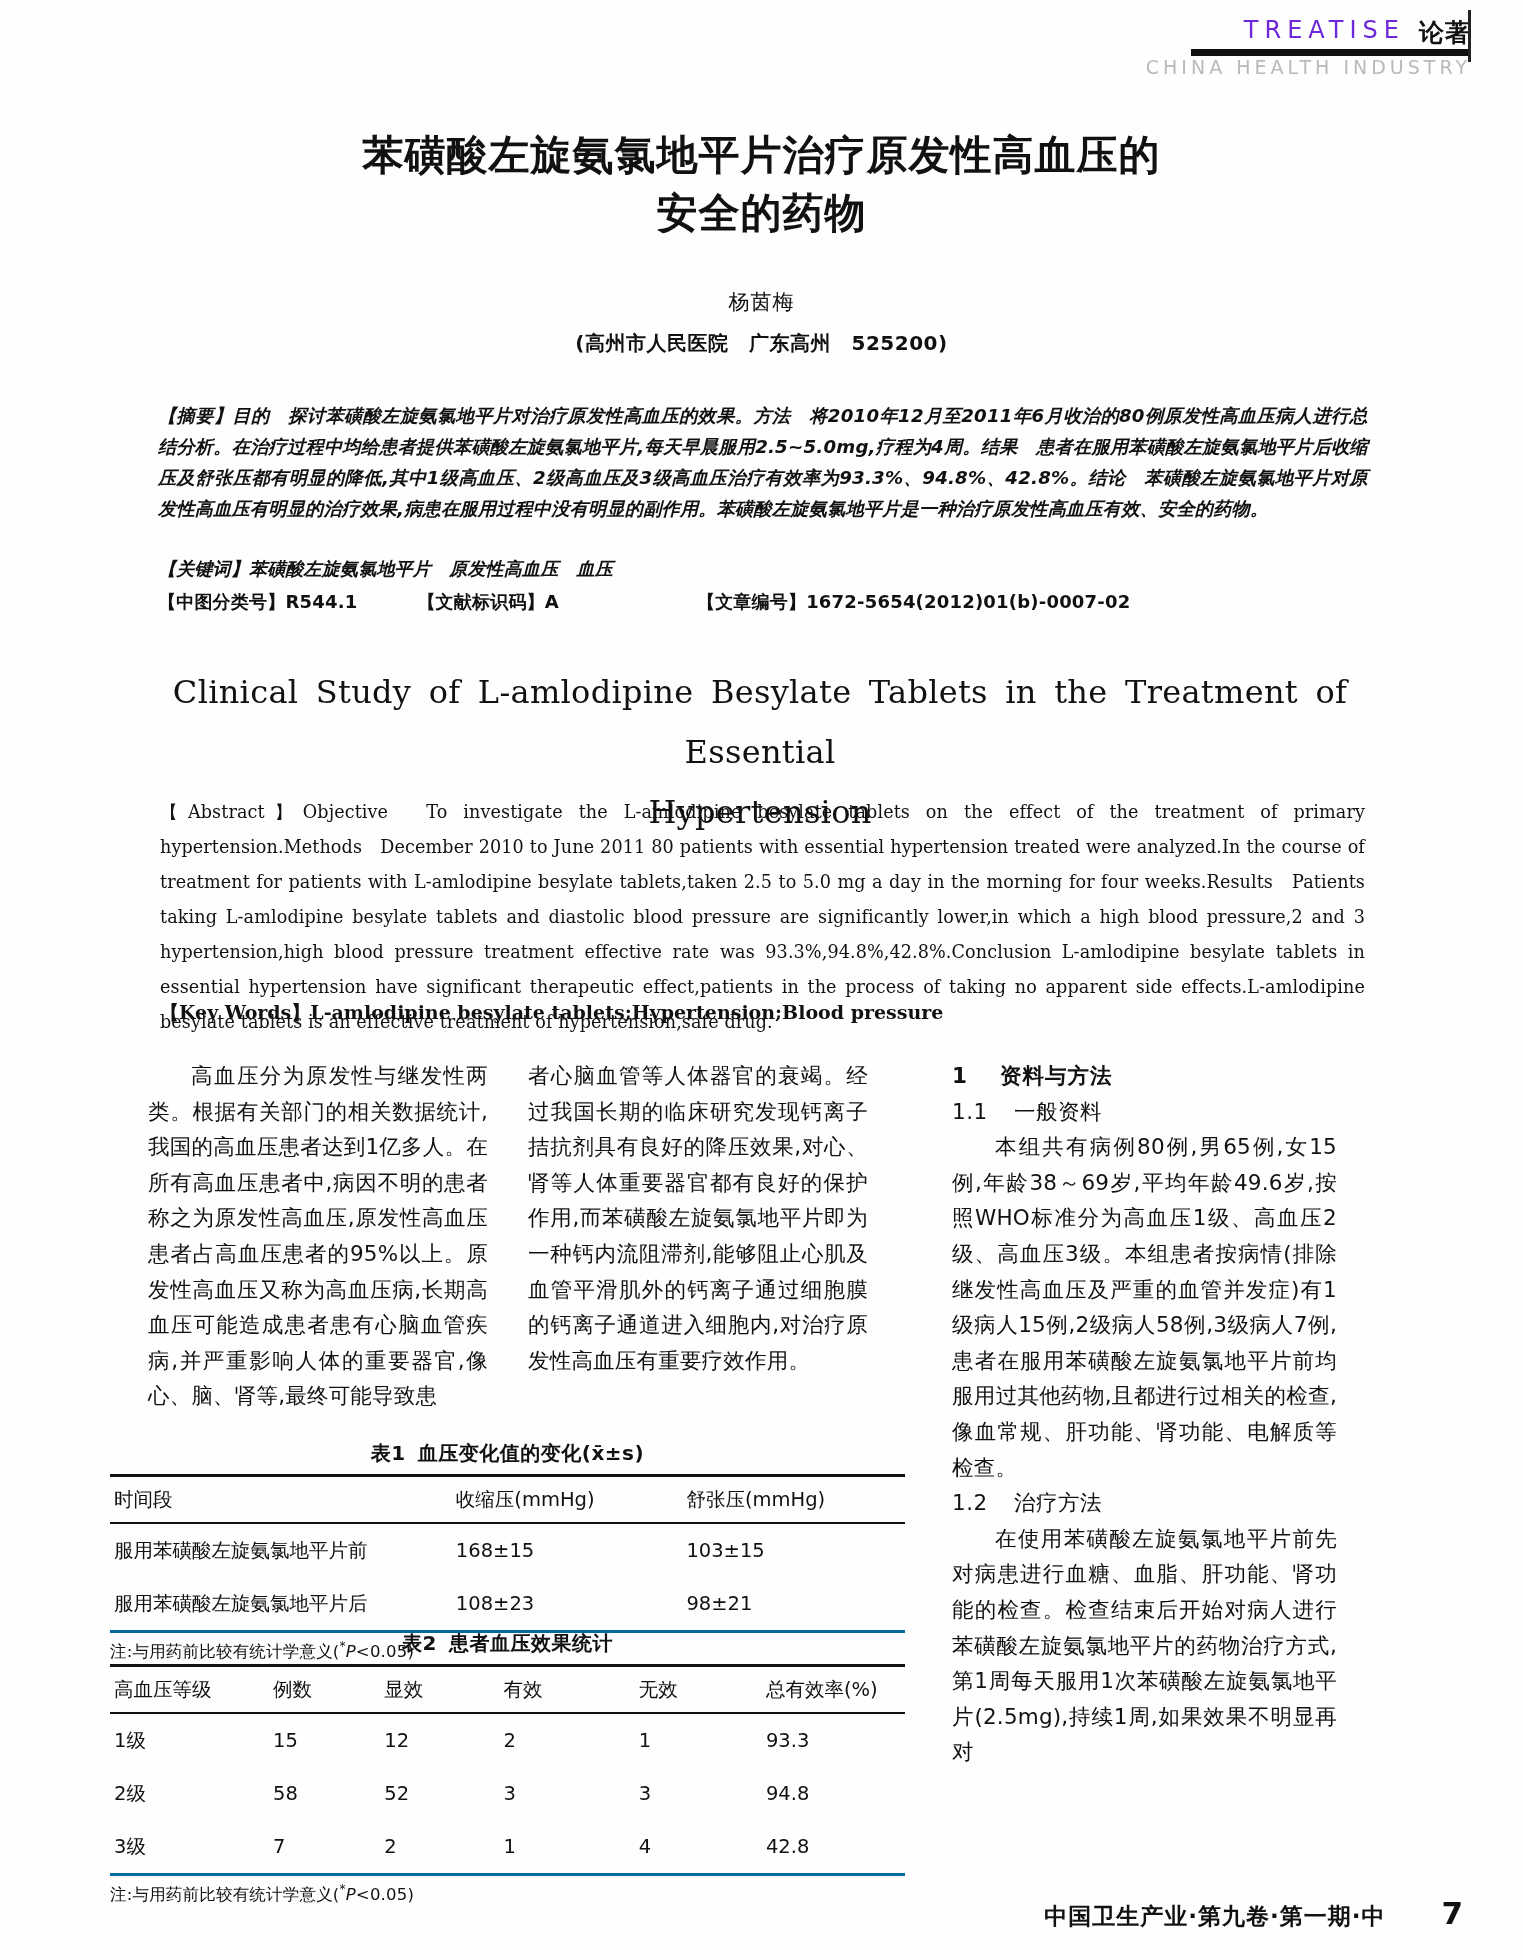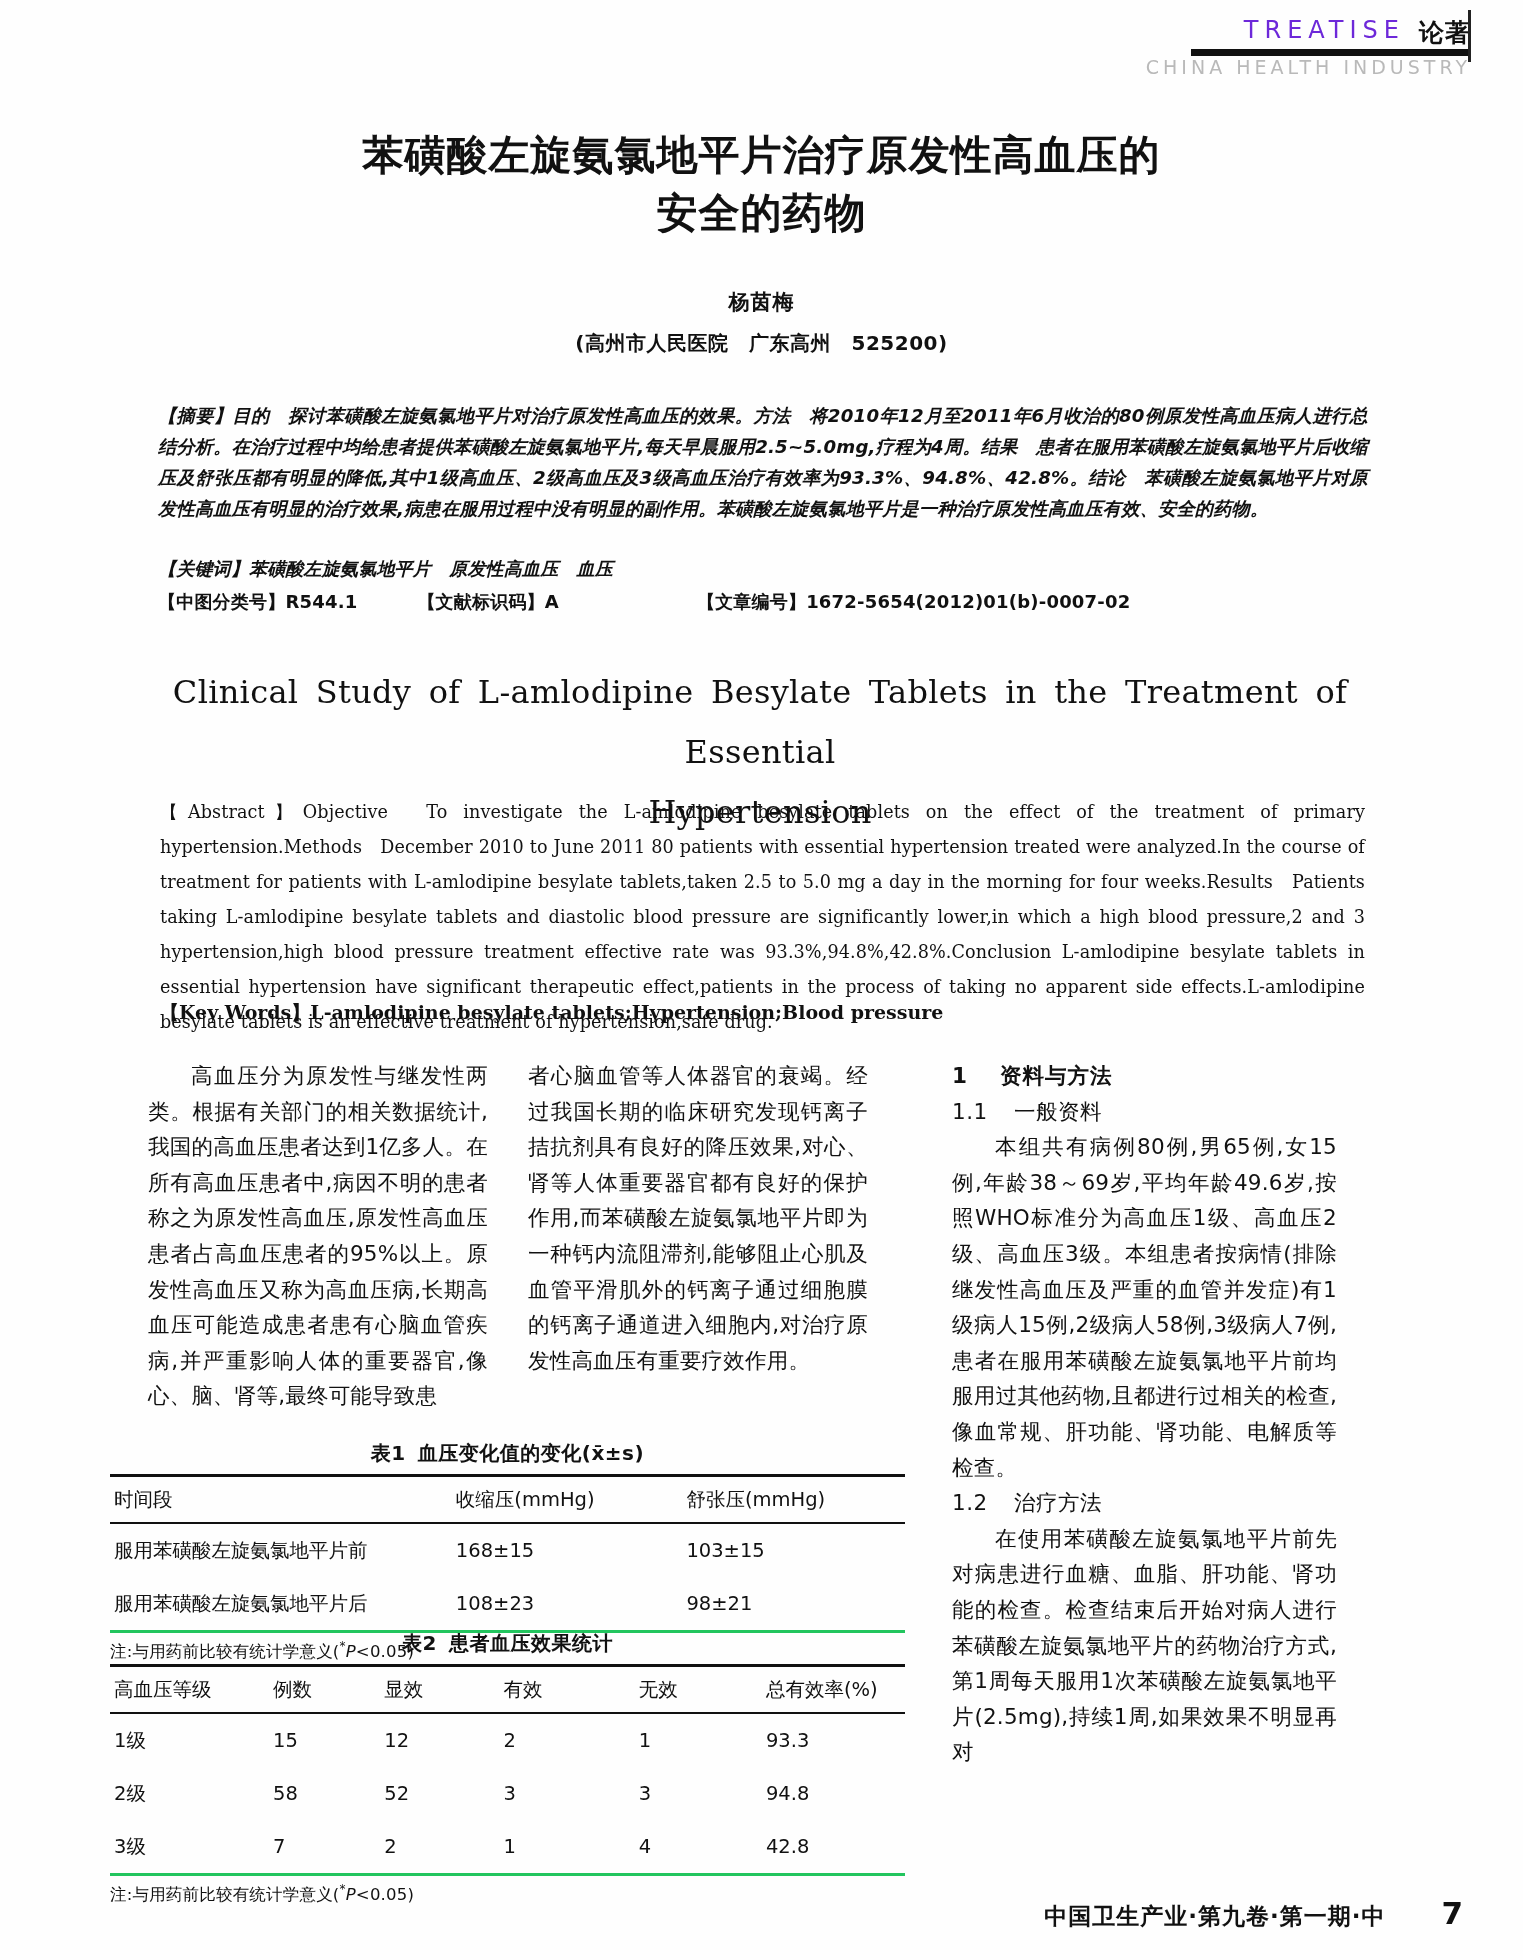--- a/index.html
+++ b/index.html
@@ -84,21 +84,21 @@
     line-height: 1.42;
     letter-spacing: 1px;
     font-family: "DejaVu Sans", sans-serif;
   }
   .author {
     position: absolute;
     top: 288px;
     left: 0; right: 0;
     text-align: center;
     font-size: 21px;
-    font-weight: bold;
+    font-weight: normal;
     letter-spacing: 1px;
   }
   .affil {
     position: absolute;
     top: 330px;
     left: 0; right: 0;
     text-align: center;
     font-size: 20px;
     font-weight: bold;
     letter-spacing: 0.5px;
@@ -219,21 +219,21 @@
     padding: 9px 4px 9px 4px;
     text-align: left;
     border-top: 3px solid #111;
     border-bottom: 2px solid #111;
   }
   table.data tbody td {
     padding: 13px 4px 13px 4px;
     text-align: left;
     border: none;
   }
-  table.data tbody tr:last-child td { border-bottom: 3px solid #22c55e; }
+  table.data tbody tr:last-child td { border-bottom: 3px solid #0369a1; }
   .tbl-note {
     font-size: 16.5px;
     margin-top: 6px;
     letter-spacing: 0.2px;
   }
   .tbl-note .star { vertical-align: super; font-size: 12px; }
   .tbl-note .ital { font-style: italic; }
 
   
   .t1 col.c0 { width: 43%; }

